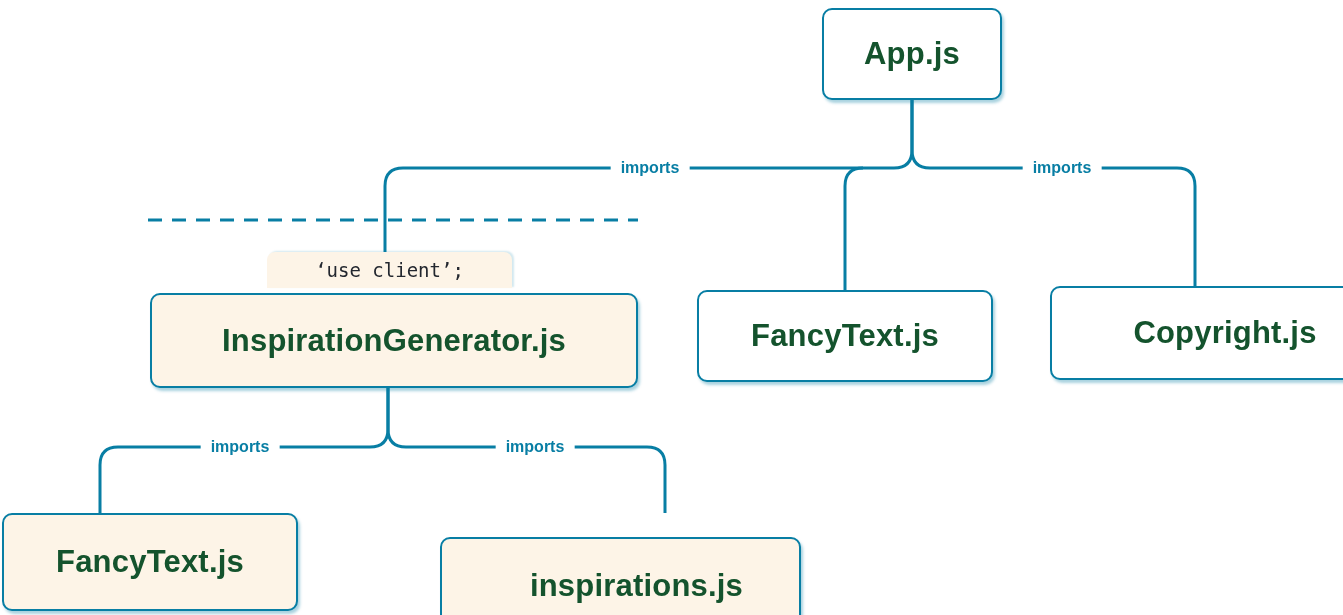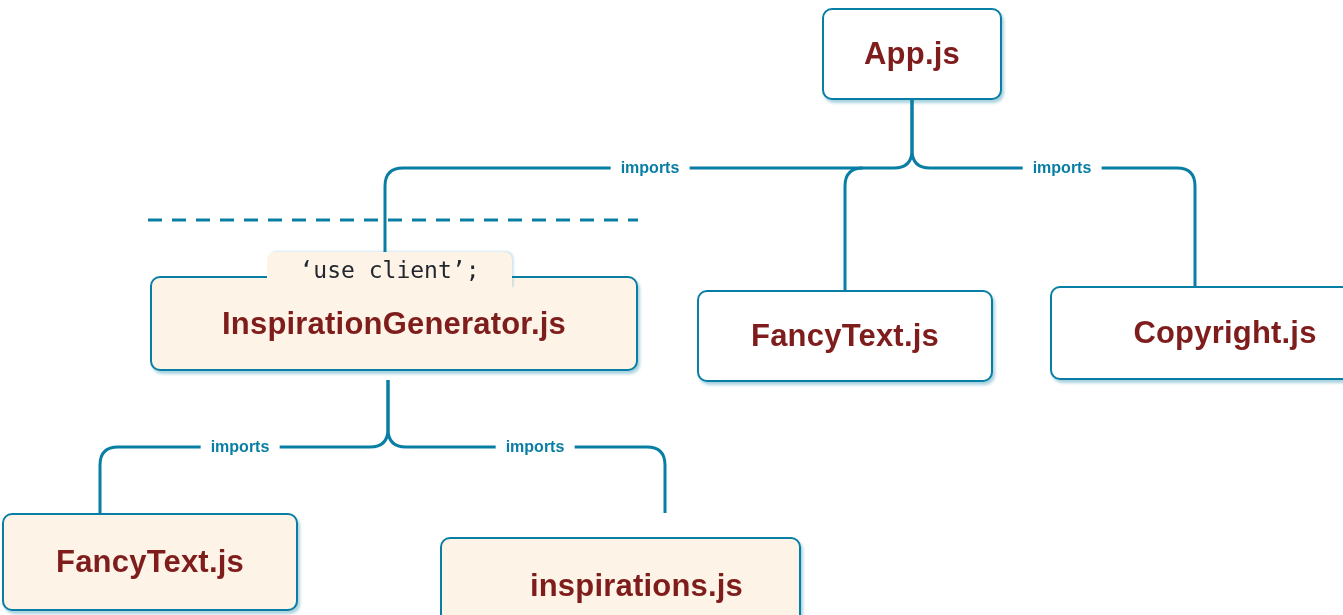--- a/index.html
+++ b/index.html
@@ -26,38 +26,38 @@
     z-index: 1;
     box-sizing: border-box;
     background: #ffffff;
     border: 2.5px solid #087ea4;
     border-radius: 10px;
     display: flex;
     align-items: center;
     justify-content: center;
     font-size: 31px;
     font-weight: 600;
-    color: #7f1d1d;
+    color: #14532d;
     box-shadow: 2px 3px 3px rgba(8, 126, 164, 0.35);
     letter-spacing: 0.2px;
   }
   .node.client {
     background: #fdf4e7;
   }
   .directive-tag {
     position: absolute;
     z-index: 2;
     box-sizing: border-box;
     background: #fdf4e7;
     border-radius: 8px 8px 0 0;
     display: flex;
     align-items: center;
     justify-content: center;
     font-family: "DejaVu Sans Mono", monospace;
-    font-size: 23px;
+    font-size: 19px;
     font-weight: 500;
     color: #23272f;
     box-shadow: 2px -1px 2px rgba(8, 126, 164, 0.18);
   }
   .edge-label {
     position: absolute;
     z-index: 1;
     transform: translate(-50%, -50%);
     background: #ffffff;
     padding: 0 10px;
@@ -84,21 +84,21 @@
 
     <path d="M 388 380 L 388 429 Q 388 447 406 447 L 647 447 Q 665 447 665 465 L 665 513" fill="none" stroke="#087ea4" stroke-width="3"></path>
 
     <line x1="148" y1="220" x2="638" y2="220" stroke="#087ea4" stroke-width="3" stroke-dasharray="14 10"></line>
   </svg>
 
   <div class="node" style="left:822px; top:8px; width:180px; height:92px;">
     <span>App.js</span>
   </div>
 
-  <div class="node client" style="left:150px; top:276px; width:488px; height:95px;">
+  <div class="node client" style="left:150px; top:293px; width:488px; height:95px;">
     <span>InspirationGenerator.js</span>
   </div>
 
   <div class="directive-tag" style="left:267px; top:252px; width:245px; height:36px;">
     <span>‘use client’;</span>
   </div>
 
   <div class="node" style="left:697px; top:290px; width:296px; height:92px;">
     <span>FancyText.js</span>
   </div>

